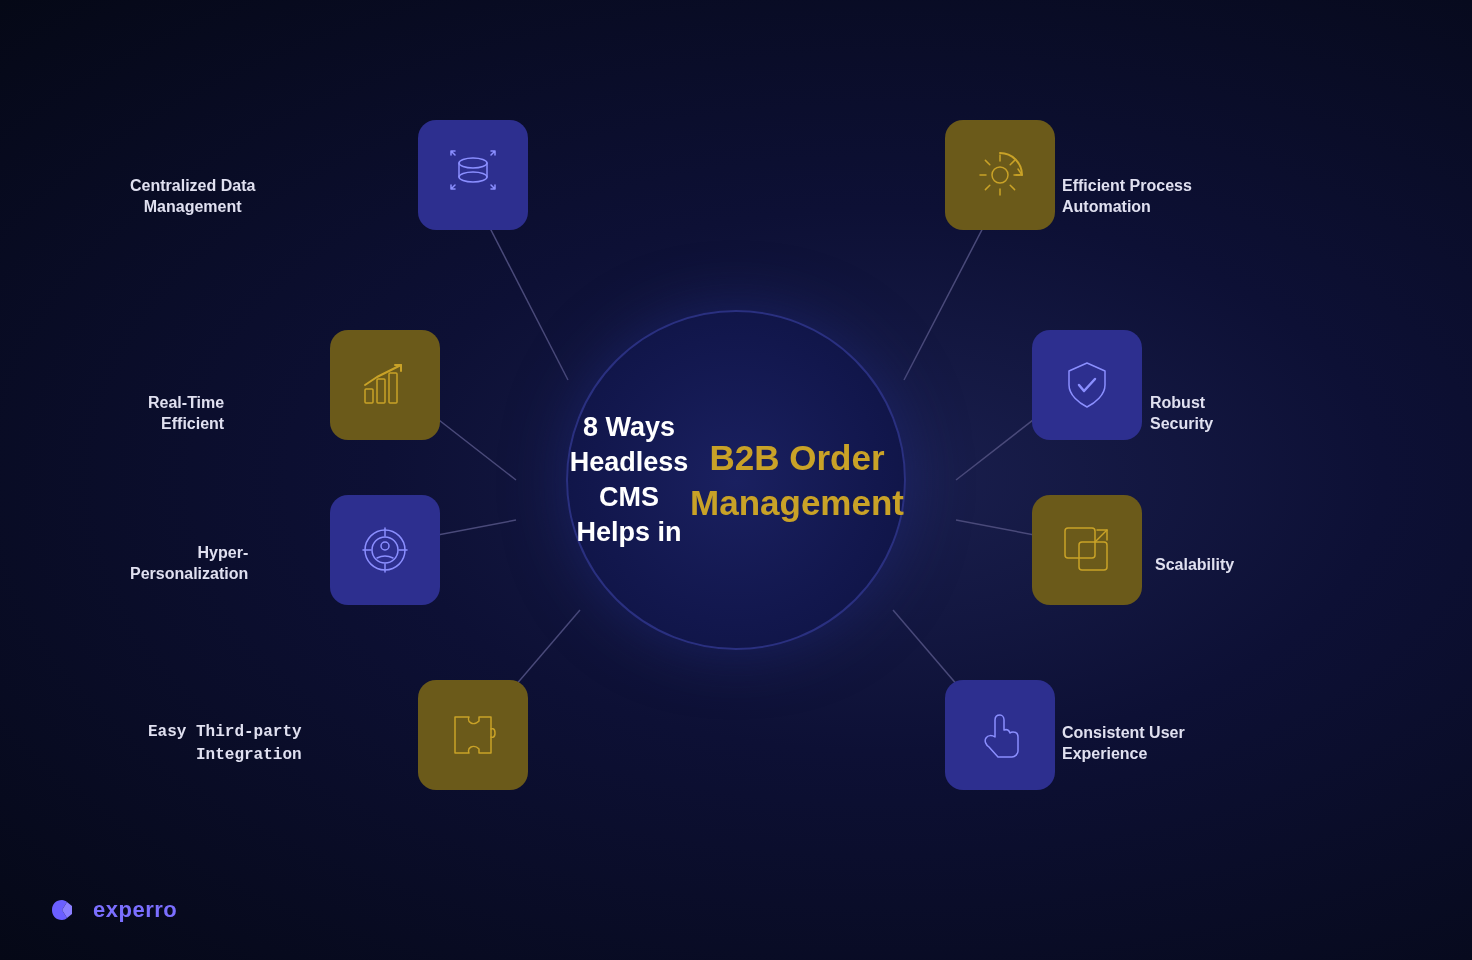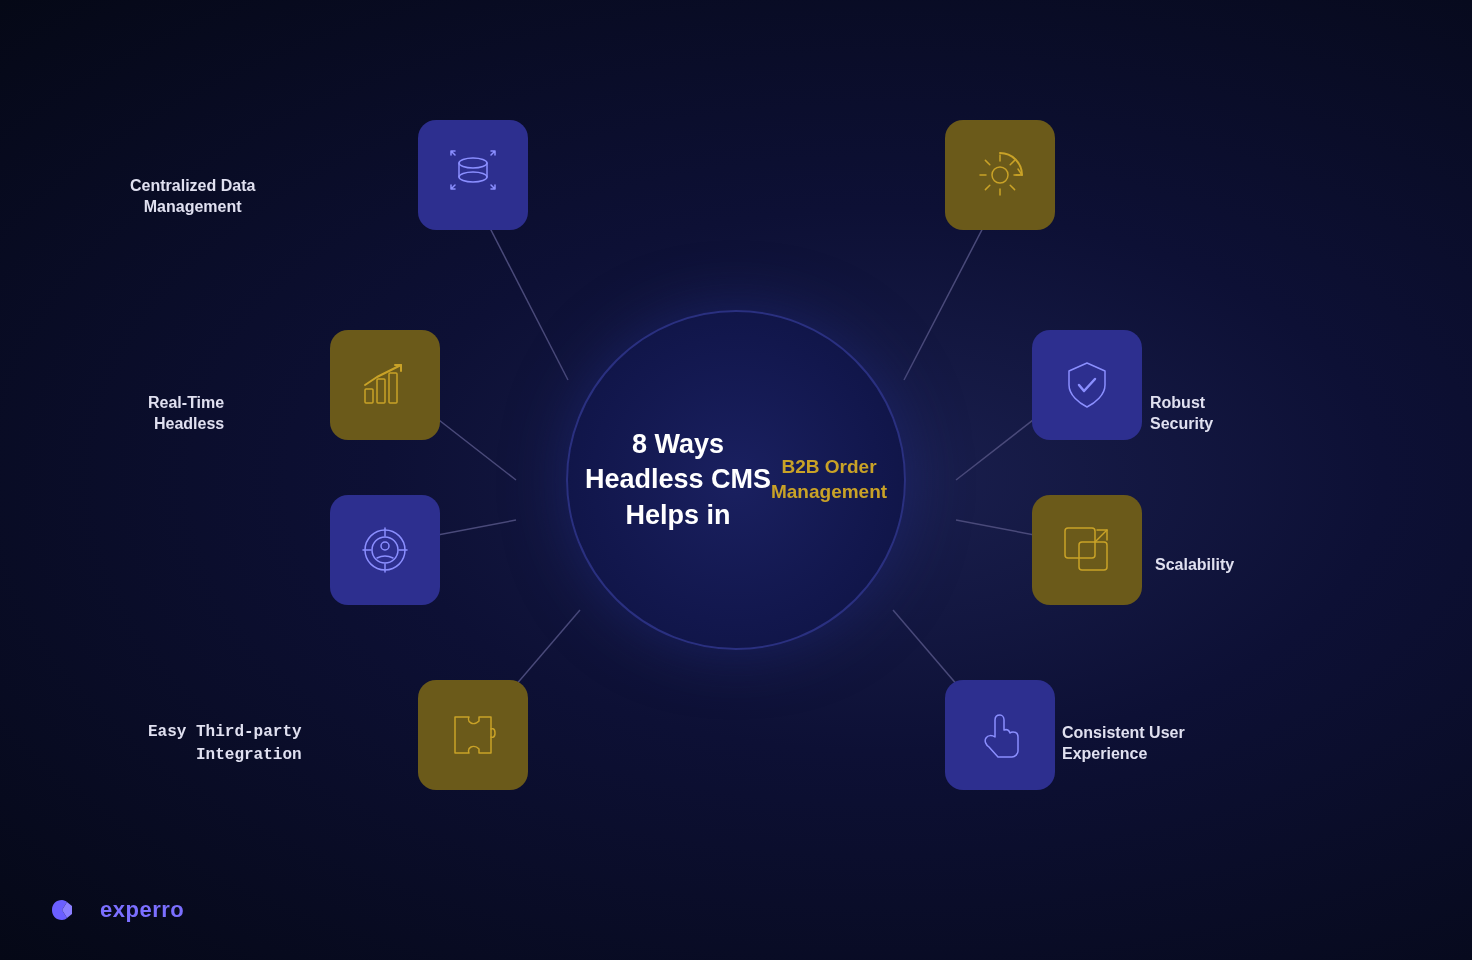--- a/index.html
+++ b/index.html
@@ -109,21 +109,21 @@
       pointer-events: none;
     }
 
     
     .logo {
       position: absolute;
       bottom: 36px;
       left: 48px;
       display: flex;
       align-items: center;
-      gap: 24px;
+      gap: 17px;
     }
 
     .logo-icon {
       width: 28px;
       height: 28px;
     }
 
     .logo-text {
       color: #ffffff;
       font-size: 22px;
@@ -156,21 +156,21 @@
 
     <line x1="473" y1="735" x2="580" y2="610" stroke="#4a4a7a" stroke-width="1.5"></line>
 
     <line x1="1000" y1="735" x2="893" y2="610" stroke="#4a4a7a" stroke-width="1.5"></line>
   </svg>
 
   <div class="center-circle">
     <div class="title-white" style="white-space:pre-line; font-size:27px;">8 Ways
 Headless CMS
 Helps in</div>
-    <div class="title-gold" style="white-space:pre-line; font-size:19px;">B2B Order
+    <div class="title-gold" style="white-space:pre-line; font-size:35px;">B2B Order
 Management</div>
   </div>
 
   <div class="icon-box purple" style="left: 418px; top: 120px;">
     <svg viewBox="0 0 56 56">
 
       <ellipse cx="28" cy="16" rx="14" ry="5"></ellipse>
       <line x1="14" y1="16" x2="14" y2="30"></line>
       <line x1="42" y1="16" x2="42" y2="30"></line>
       <ellipse cx="28" cy="30" rx="14" ry="5"></ellipse>
@@ -187,35 +187,39 @@
   </div>
 
   <div class="icon-box gold" style="left: 945px; top: 120px;">
     <svg viewBox="0 0 56 56">
       <circle cx="28" cy="28" r="8"></circle>
       <path d="M28 8 L28 14 M28 42 L28 48 M8 28 L14 28 M42 28 L48 28 M13.4 13.4 L17.8 17.8 M38.2 38.2 L42.6 42.6 M42.6 13.4 L38.2 17.8 M17.8 38.2 L13.4 42.6"></path>
       <path d="M28 6 A22 22 0 0 1 50 28" stroke-width="2"></path>
       <path d="M46 22 L50 28 L44 28" fill="none"></path>
     </svg>
   </div>
+  <div class="feature-label" style="left: 1062px; top: 153px; text-align: left; white-space: pre-line;">
+    <span style="white-space:pre-line;">Efficient Process
+Automation</span>
+  </div>
 
   <div class="icon-box gold" style="left: 330px; top: 330px;">
     <svg viewBox="0 0 56 56">
 
       <rect x="8" y="32" width="8" height="14" rx="1"></rect>
       <rect x="20" y="22" width="8" height="24" rx="1"></rect>
       <rect x="32" y="16" width="8" height="30" rx="1"></rect>
 
       <path d="M8 28 L20 20 L32 14 L44 8" stroke-width="2"></path>
       <path d="M38 8 L44 8 L44 14" fill="none" stroke-width="2"></path>
     </svg>
   </div>
   <div class="feature-label" style="left: 148px; top: 370px; text-align: right; white-space: pre-line;">
     <span style="white-space:pre-line;">Real-Time
-Headless</span>
+Efficient</span>
   </div>
 
   <div class="icon-box purple" style="left: 1032px; top: 330px;">
     <svg viewBox="0 0 56 56">
       <path d="M28 6 L46 14 L46 28 C46 38 36 46 28 50 C20 46 10 38 10 28 L10 14 Z"></path>
       <polyline points="20,28 25,34 36,22" stroke-width="2.5"></polyline>
     </svg>
   </div>
   <div class="feature-label" style="left: 1150px; top: 370px; text-align: left; white-space: pre-line;">
     <span style="white-space:pre-line;">Robust
@@ -230,20 +234,24 @@
 
       <line x1="28" y1="6" x2="28" y2="14"></line>
       <line x1="28" y1="42" x2="28" y2="50"></line>
       <line x1="6" y1="28" x2="14" y2="28"></line>
       <line x1="42" y1="28" x2="50" y2="28"></line>
 
       <circle cx="28" cy="24" r="4"></circle>
       <path d="M20 36 Q28 32 36 36" fill="none"></path>
     </svg>
   </div>
+  <div class="feature-label" style="left: 130px; top: 520px; text-align: right; white-space: pre-line;">
+    <span style="white-space:pre-line;">Hyper-
+Personalization</span>
+  </div>
 
   <div class="icon-box gold" style="left: 1032px; top: 495px;">
     <svg viewBox="0 0 56 56">
 
       <rect x="6" y="6" width="30" height="30" rx="3"></rect>
 
       <rect x="20" y="20" width="28" height="28" rx="3"></rect>
 
       <path d="M38 8 L48 8 L48 18"></path>
       <line x1="36" y1="20" x2="48" y2="8"></line>

